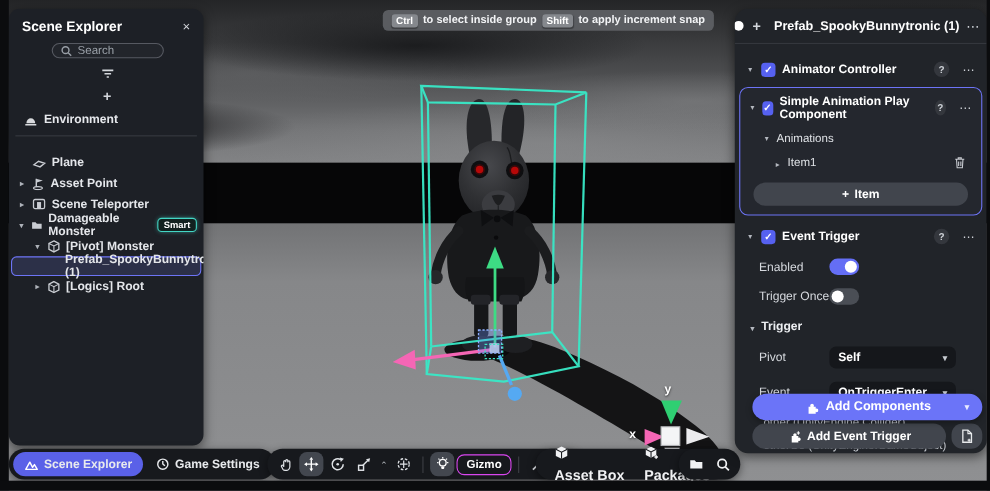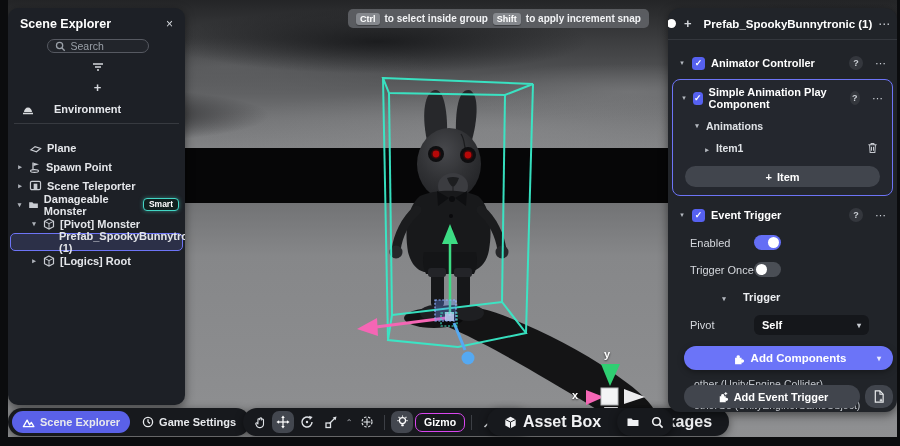--- a/index.html
+++ b/index.html
@@ -41,21 +41,21 @@
   .pl-header { display:flex; align-items:center; padding:9px 12px 6px; }
   .pl-title { font-size:12.5px; font-weight:700; color:#fff; }
   .pl-close { margin-left:auto; font-size:12px; color:#d6d9de; cursor:pointer; }
   .search-row { display:flex; align-items:center; gap:7px; padding:2px 10px 6px 12px;flex-direction:column; }
   .search-pill { flex:1; display:flex; align-items:center; gap:5px; height:17px; padding:0 7px;
     border:1px solid #565961; border-radius:9px; background:#22252b; }
   .search-pill input { background:transparent; border:none; outline:none; width:70px; font-size:10.5px; color:#e2e5e9; font-family:inherit; }
   .search-pill input::placeholder { color:#9aa0a8; }
   .icon-btn-sm { display:grid; place-items:center; width:14px; height:14px; color:#d4d7dc; }
   .plus-glyph { font-size:13px; font-weight:600; color:#d4d7dc; line-height:1; }
-  .env-row { display:flex; align-items:center; gap:20px; padding:3px 12px 6px 14px; font-size:11px; font-weight:600; color:#e6e8ec; }
+  .env-row { display:flex; align-items:center; gap:6px; padding:3px 12px 6px 14px; font-size:11px; font-weight:600; color:#e6e8ec; }
   .pl-divider { height:1px; background:#373a40; margin:2px 6px 6px; }
   .tree { padding-top:8px; }
   .tree-row { display:flex; align-items:center; gap:5px; height:19px; font-size:11px; font-weight:600; color:#e4e6ea; padding-right:6px; }
   .tree-row .expand { width:8px; font-size:7px; color:#aeb2b9; text-align:center; }
   .d0 { padding-left:8px; } .d1 { padding-left:22px; } .d2 { padding-left:38px; }
   .tree-row.selected { background:#2c3048; border:1px solid #6d74f6; border-radius:5px; margin:0 2px; height:18px; }
   .smart-badge { margin-left:auto; font-size:8.5px; font-weight:700; color:#fff; border:1px solid #43d6c5;
     border-radius:4px; padding:0px 5px 1px; background:#12211f; box-shadow:0 0 4px rgba(67,214,197,.5); }
   
   .pill-bar { position:absolute; top:408px; height:28px; background:#17191d; border-radius:15px;
@@ -64,21 +64,21 @@
   .nav-item { display:flex; align-items:center; gap:5px; height:22px; padding:0 10px; border-radius:12px;
     font-size:11px; font-weight:700; color:#e8eaed; cursor:pointer; }
   .nav-item.active { background:#5a61e8; }
   .toolbar-main { left:243px; padding:0 5px; }
   .tb-btn { display:grid; place-items:center; width:22px; height:22px; border-radius:7px; color:#dfe2e6; cursor:pointer; }
   .tb-btn.active { background:#43474f; }
   .tb-caret { font-size:8px; color:#b9bdc3; width:10px; text-align:center; cursor:pointer; }
   .tb-divider { width:1px; height:15px; background:#3c3f45; margin:0 4px; }
   .gizmo-pill { border:1px solid #d946ef; border-radius:7px; padding:2px 8px 3px; font-size:10.5px; font-weight:700; color:#fff; cursor:pointer; }
   .asset-bar { left:487px; padding:0 8px; gap:0; }
-  .asset-item { display:flex; align-items:center; gap:6px; padding:0 9px; font-size:16px; font-weight:700; color:#f0f1f3; cursor:pointer; }
+  .asset-item { display:flex; gap:6px; padding:0 9px; font-size:13px; font-weight:700; color:#f0f1f3; cursor:pointer;flex-direction:column; }
   .files-bar { left:617px; padding:0 5px; }
   
   .panel-right { position:absolute; left:668px; top:8px; width:229px; height:404px; background:#212429;
     border-radius:12px; box-shadow:0 3px 10px rgba(0,0,0,.5); overflow:hidden; }
   .insp-header { display:flex; align-items:center; gap:6px; height:31px; padding:0 10px; }
   .toggle { border-radius:8px; position:relative; cursor:pointer; }
   .toggle.sm { width:22px; height:13px; }
   .toggle.md { width:27px; height:15px; }
   .toggle .knob { position:absolute; top:2px; background:#fff; border-radius:50%; }
   .toggle.sm .knob { width:9px; height:9px; }
@@ -91,37 +91,37 @@
   .comp-row { display:flex; align-items:center; gap:6px; padding:9px 10px 7px; }
   .caret { font-size:7px; color:#b4b8bf; width:8px; text-align:center; cursor:pointer; }
   .checkbox { width:13px; height:13px; border-radius:3.5px; background:#5661f0; display:grid; place-items:center;
     font-size:9px; color:#fff; font-weight:700; cursor:pointer; }
   .comp-title { font-size:11px; font-weight:700; color:#fff; }
   .help-circle { margin-left:auto; width:14px; height:14px; border-radius:50%; background:#34373d; display:grid;
     place-items:center; font-size:9px; font-weight:700; color:#ccd0d6; cursor:pointer; }
   .row-dots { color:#cdd1d7; font-size:11px; letter-spacing:1px; margin-left:6px; cursor:pointer; }
   .comp-box { margin:2px 4px 0; border:1.5px solid #6d74f6; border-radius:8px; background:#24272e; padding-bottom:8px; }
   .comp-box .comp-row { padding:6px 8px 5px; }
-  .sub-row { display:flex; align-items:center; gap:5px; padding:5px 8px 5px 20px; font-size:10.5px; font-weight:700; color:#dfe2e6; }
+  .sub-row { display:flex; align-items:center; gap:5px; padding:5px 8px 5px 20px; font-size:10.5px; font-weight:400; color:#dfe2e6; }
   .sub-row.lvl2 { padding-left:30px;align-items:flex-end; }
   .sub-row .trash { margin-left:auto; margin-right:6px; cursor:pointer; }
   .item-btn { margin:7px 12px 0; height:21px; background:#41454d; border-radius:12px; display:flex; align-items:center;
     justify-content:center; gap:5px; font-size:11px; font-weight:700; color:#fff; cursor:pointer; }
   .prop-row { display:flex; align-items:center; padding:6px 28px 6px 22px; font-size:11px; color:#d6d9de; }
   .prop-label { width:64px; flex:none; font-weight:400; }
-  .subhead-row { display:flex; align-items:flex-end; gap:15px; padding:8px 12px 6px; font-size:11px; font-weight:700; color:#eceef1;margin-left:40px; }
+  .subhead-row { display:flex; align-items:flex-end; gap:4px; padding:8px 12px 6px; font-size:11px; font-weight:700; color:#eceef1; }
   .select-box { flex:1; height:20px; background:#15171b; border-radius:6px; display:flex; align-items:center;
     padding:0 8px; font-size:11px; font-weight:700; color:#fff; cursor:pointer; }
   .select-box .chev { margin-left:auto; font-size:8px; color:#c8ccd2; }
   .param-line { padding:5px 12px 4px 26px; font-size:10.5px; color:#c3c7cd; white-space:nowrap; }
   .insp-bottom { position:absolute; left:16px; right:4px; bottom:4px; }
   .add-comp-btn { position:relative; height:24px; background:#6b74f8; border-radius:13px; display:flex; align-items:center;
     justify-content:center; gap:7px; font-size:11.5px; font-weight:700; color:#fff; cursor:pointer; box-shadow:0 2px 6px rgba(0,0,0,.35); }
   .add-comp-btn .chev { position:absolute; right:12px; font-size:8px; color:#e8eaff; }
-  .bottom-row2 { display:flex; gap:5px; margin-top:15px;text-align:right; }
+  .bottom-row2 { display:flex; gap:5px; margin-top:3px;text-align:right; }
   .add-evt-btn { flex:1; height:23px; background:#41454d; border-radius:13px; display:flex; align-items:center;
     justify-content:center; gap:6px; font-size:11px; font-weight:700; color:#fff; cursor:pointer; }
   .script-btn { width:28px; height:23px; background:#41454d; border-radius:10px; display:grid; place-items:center; cursor:pointer; }
   svg.ic { display:block; }
 </style>
 </head>
 <body>
 
 <div class="viewport">
   <div class="sky"></div>
@@ -254,21 +254,21 @@
       </svg>
       <span>Plane</span>
     </div>
     <div class="tree-row d0">
       <span class="expand">▸</span>
       <svg class="ic" width="12" height="12" viewBox="0 0 12 12">
         <line x1="4" y1="1.5" x2="4" y2="9" stroke="#c9ccd2" stroke-width="1.3"></line>
         <path d="M4.5 1.8 L10 3.2 L4.5 5 Z" fill="#c9ccd2"></path>
         <ellipse cx="5.5" cy="10" rx="4" ry="1.4" fill="none" stroke="#c9ccd2" stroke-width="1.1"></ellipse>
       </svg>
-      <span>Spawn Point</span>
+      <span>Asset Point</span>
     </div>
     <div class="tree-row d0">
       <span class="expand">▸</span>
       <svg class="ic" width="13" height="11" viewBox="0 0 14 12">
         <rect x="1.5" y="1.5" width="11" height="9" rx="1.5" fill="none" stroke="#c9ccd2" stroke-width="1.3"></rect>
         <rect x="5" y="4" width="4" height="6.5" fill="#c9ccd2"></rect>
       </svg>
       <span>Scene Teleporter</span>
     </div>
     <div class="tree-row d0">

